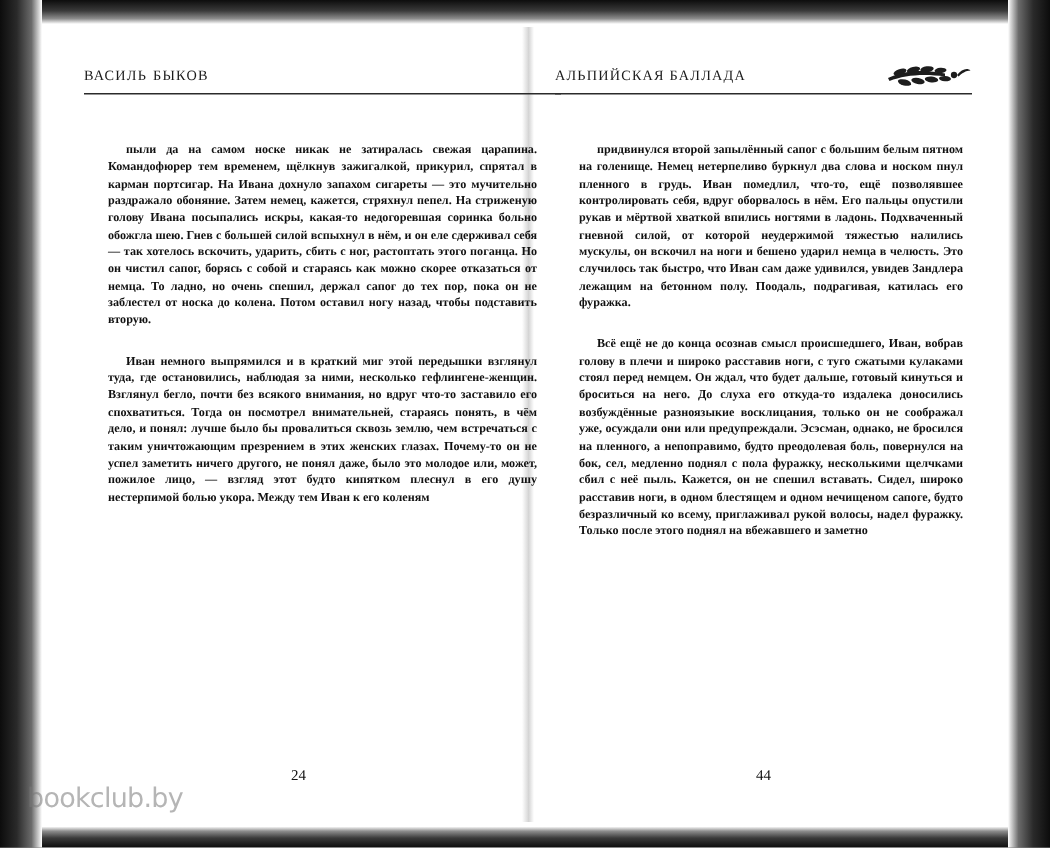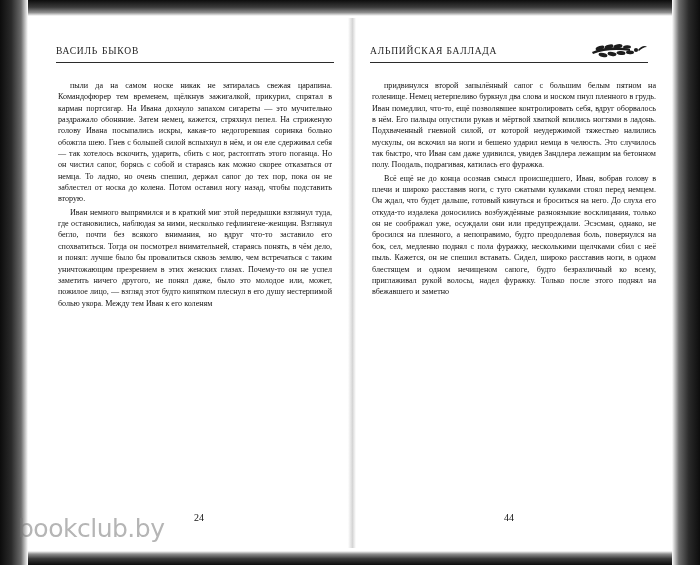--- a/index.html
+++ b/index.html
@@ -56,21 +56,21 @@
     width: 8px; height: 530px;
     background: linear-gradient(to right, rgba(255,255,255,0) 0%, rgba(180,180,180,0.45) 45%, rgba(160,160,160,0.45) 55%, rgba(255,255,255,0) 100%);
   }
 
   .page {
     position: absolute;
     top: 16px;
     width: 322px;
     height: 533px;
   }
-  .page-left  { left: 28px; }
+  .page-left  { left: 28px; padding-left: 40px; }
   .page-right { left: 352px; }
 
   .running-head {
     position: absolute;
     top: 24px;
     left: 28px;
     right: 16px;
     height: 22px;
     font-size: 9.5px;
     letter-spacing: 0.8px;
@@ -111,43 +111,44 @@
     font-size: 8.1px;
     line-height: 11.35px;
     text-align: justify;
     color: #111;
     hyphens: auto;
     -webkit-hyphens: auto;
   }
   .page-right .columns { left: 18px; right: 16px; }
 
   .columns p {
-    margin: 2px;
+    margin: 16px;
     text-indent: 12px;
+    font-weight: bold;
   }
 
   .folio {
     position: absolute;
     bottom: 26px;
     left: 0;
     width: 322px;
     text-align: center;
     font-size: 10px;
     color: #121212;
   }
   .page-left .folio { left: 10px; }
   .page-right .folio { left: -4px; }
 
   
   .watermark {
     position: absolute;
     left: 18px;
     bottom: 22px;
     font-family: "DejaVu Sans", sans-serif;
-    font-size: 25px;
+    font-size: 18px;
     color: rgba(120,120,120,0.55);
     letter-spacing: -0.5px;
     user-select: none;
   }
 </style>
 </head>
 <body>
 
 <div class="spread">
 

